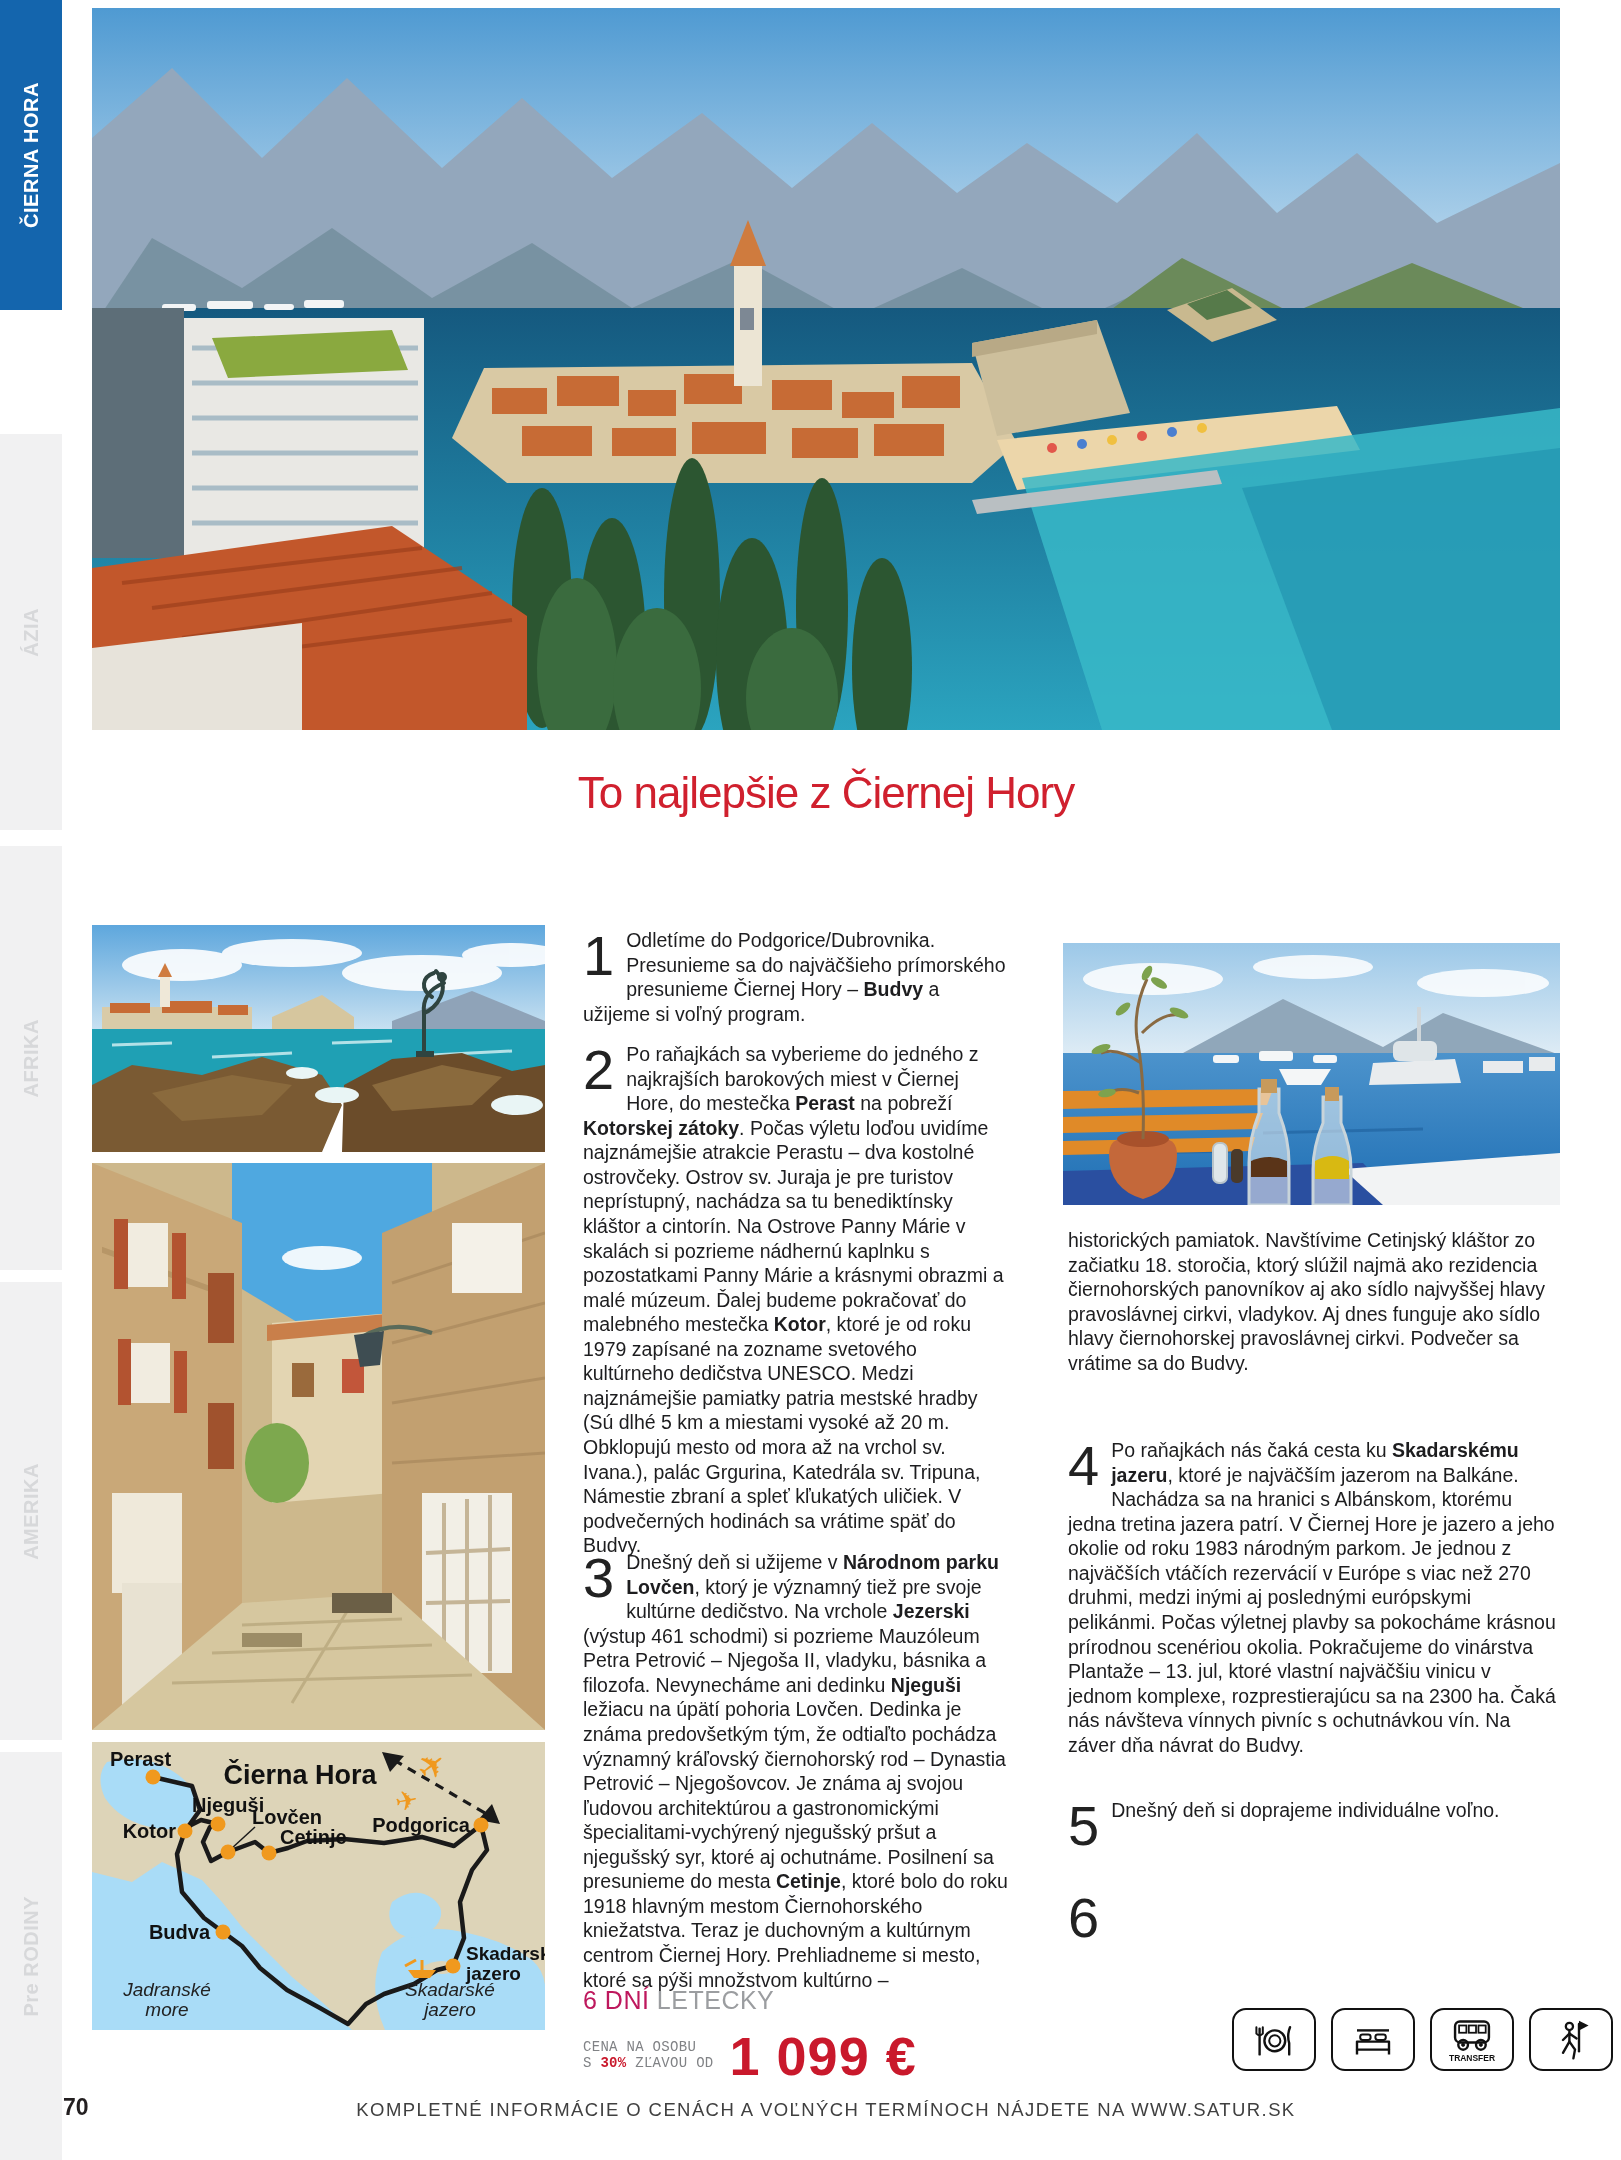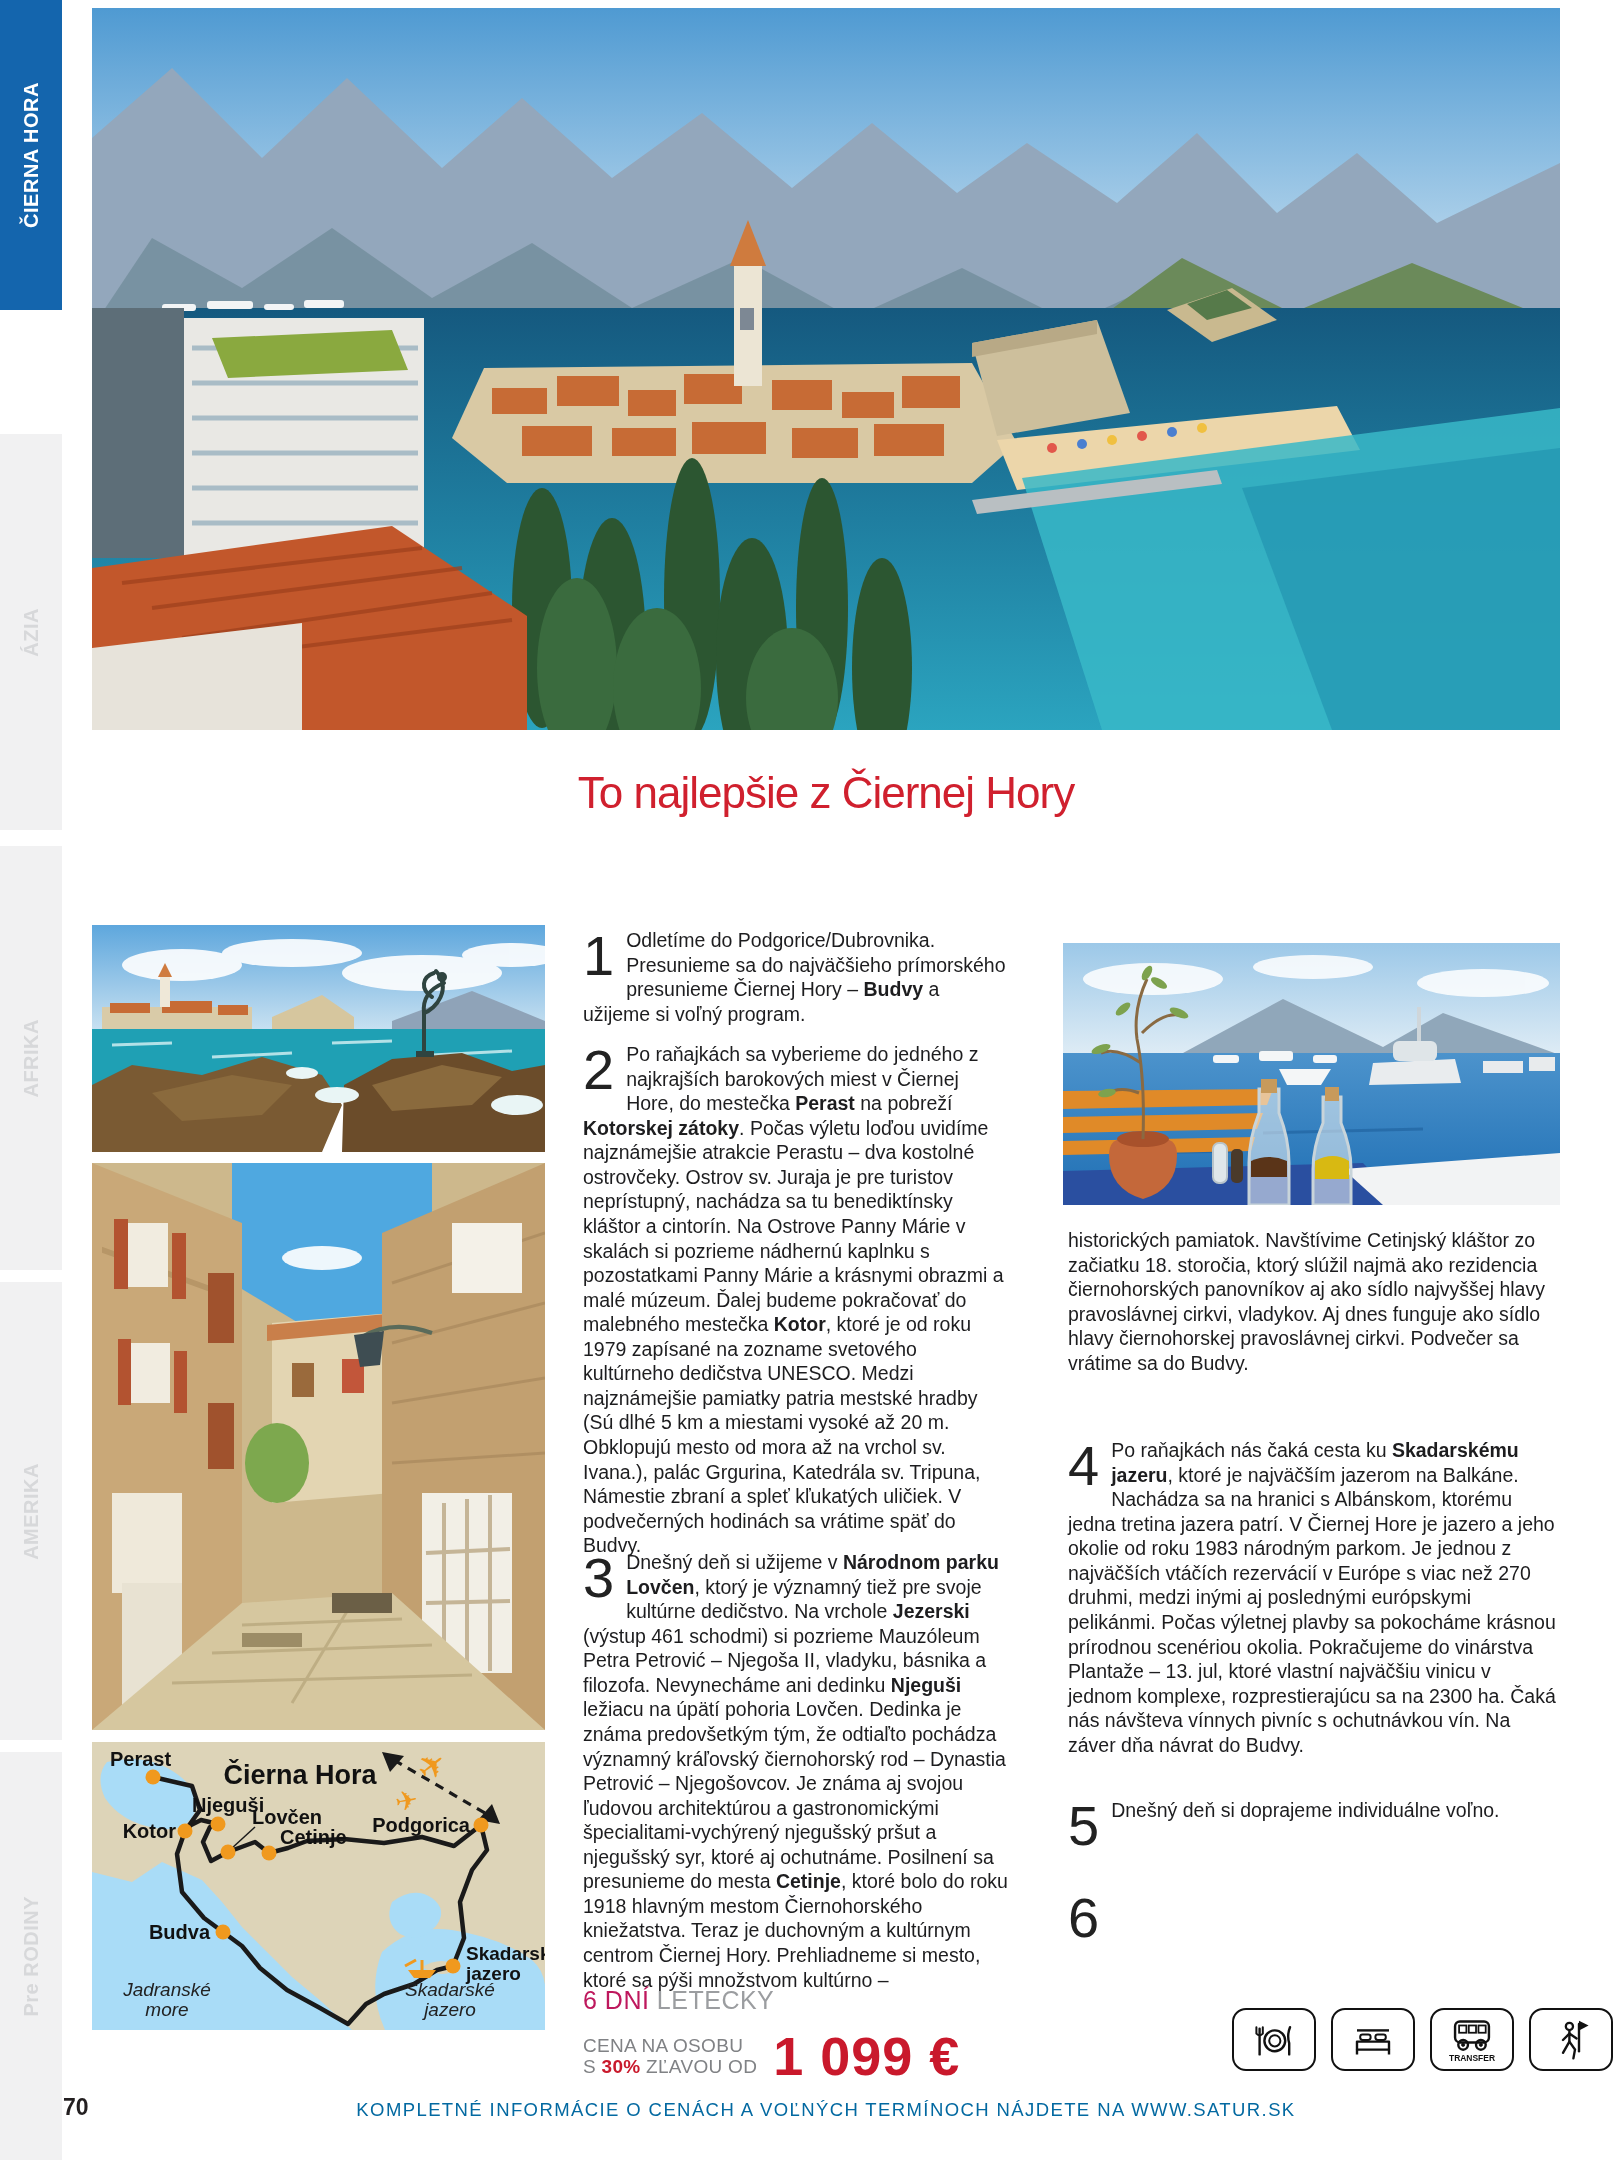--- a/index.html
+++ b/index.html
@@ -19,31 +19,31 @@
               font-size:44px;font-weight:400;letter-spacing:-1px;}
   
   .day{position:absolute;font-size:19.5px;line-height:1.26;color:#1d1d1f;}
   .day .num{float:left;font-size:56px;line-height:.9;font-weight:400;margin:3px 12px 0 0;color:#222;}
   .b{font-weight:bold;}
   
   .price-wrap{left:583px;top:1986px;width:430px;}
   .duration{font-size:25px;color:#9b9da0;letter-spacing:.5px;}
   .duration .dbold{font-weight:normal;color:#be185d;}
   .price-row{display:flex;align-items:center;margin-top:10px;gap:16px;}
-  .price-label{font-size:19px;line-height:1.12;color:#808285;letter-spacing:.3px;}
+  .price-label{font-size:14px;line-height:1.12;color:#808285;letter-spacing:.3px;font-family:Liberation Mono, monospace;}
   .price-label .pct{color:#c9192c;font-weight:bold;}
   .amount{font-size:54px;font-weight:bold;color:#c9192c;letter-spacing:1px;white-space:nowrap;}
   
   .icons-row{left:1232px;top:2008px;display:flex;gap:15px;}
   .sicon{width:84px;height:63px;border:2.5px solid #111;border-radius:14px;background:#fff;
          display:flex;align-items:center;justify-content:center;box-sizing:border-box;}
   
   .pageno{left:63px;top:2094px;font-size:23px;font-weight:bold;color:#231f20;}
   .footer-line{left:92px;top:2099px;width:1468px;text-align:center;font-size:18.5px;
-               letter-spacing:1.4px;color:#0369a1;}
+               letter-spacing:1.4px;color:#404040;}
   .photo{position:absolute;overflow:hidden;}
   .photo svg{display:block;}
 </style>
 </head>
 <body>
 
 <div class="tab active" style="top:0;height:310px;">
   <span>ČIERNA HORA</span>
 </div>
 <div class="tab idle" style="top:434px;height:396px;">

